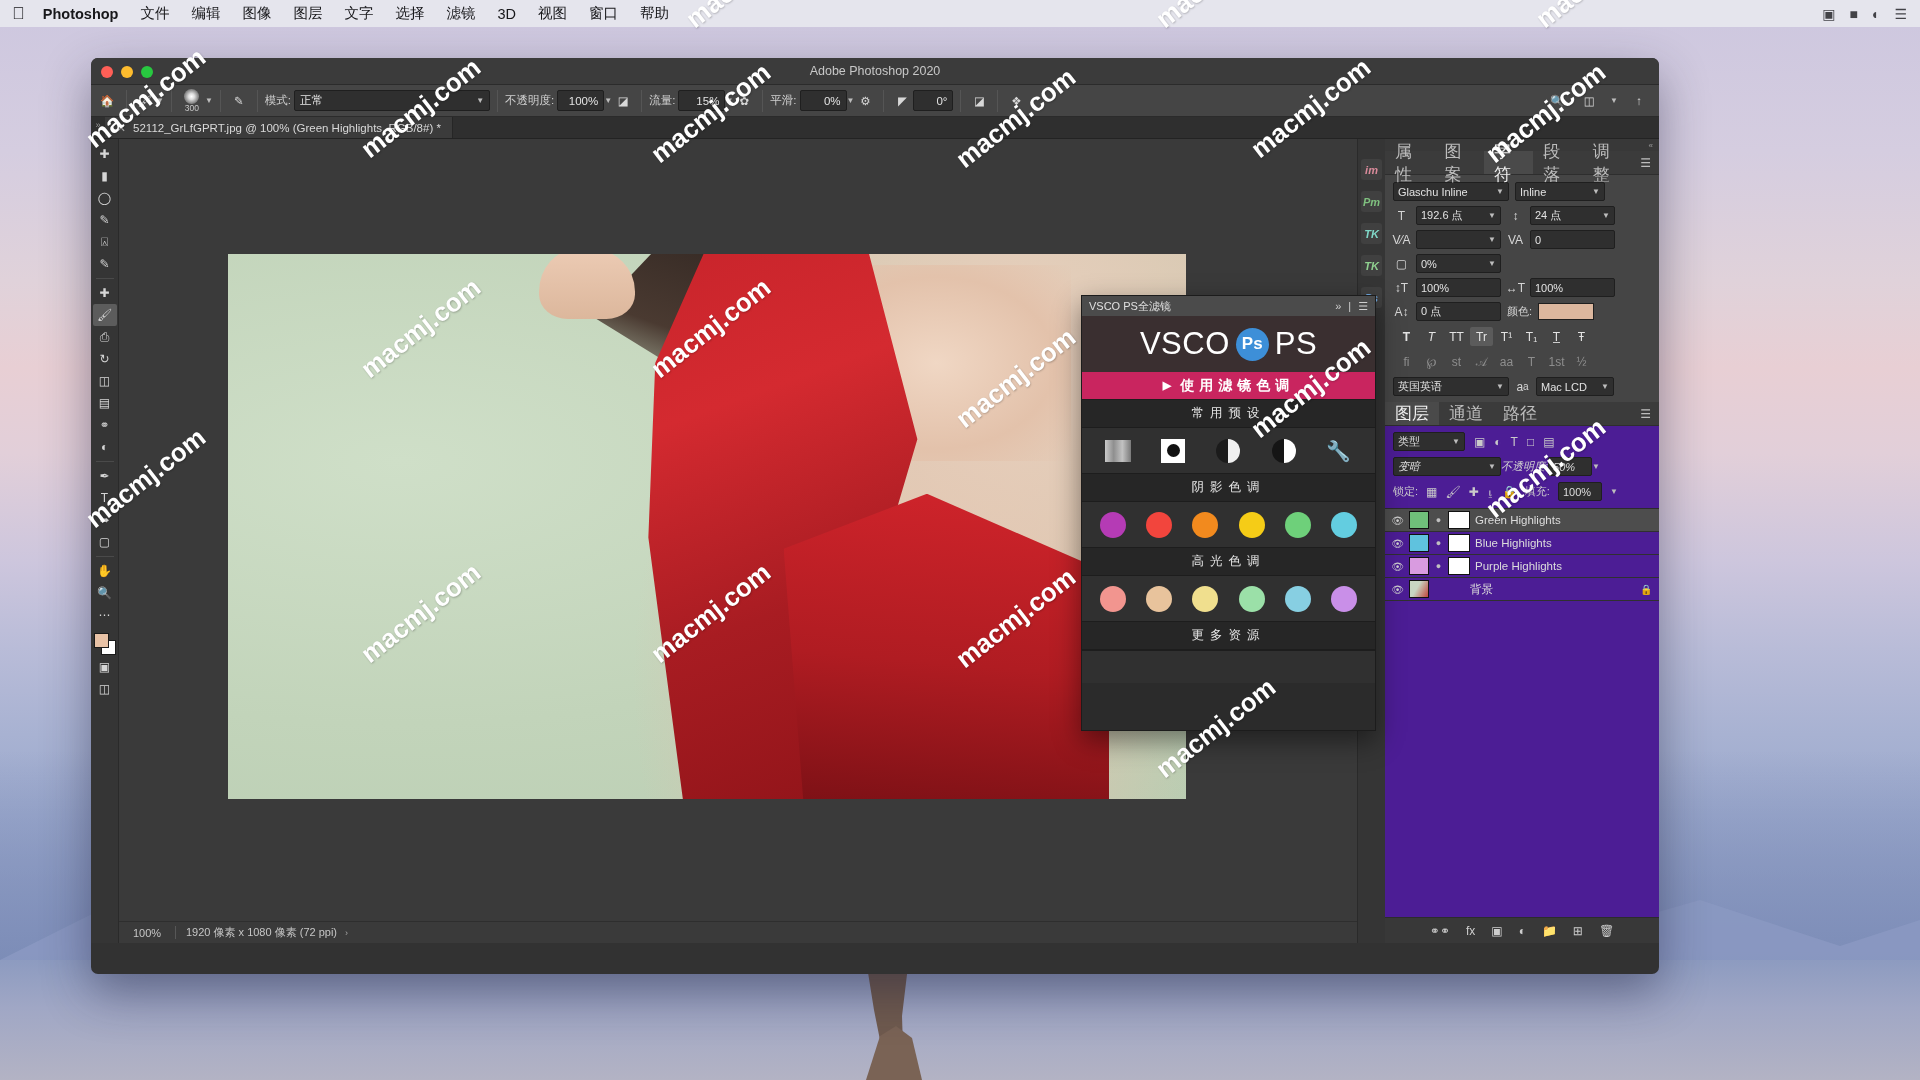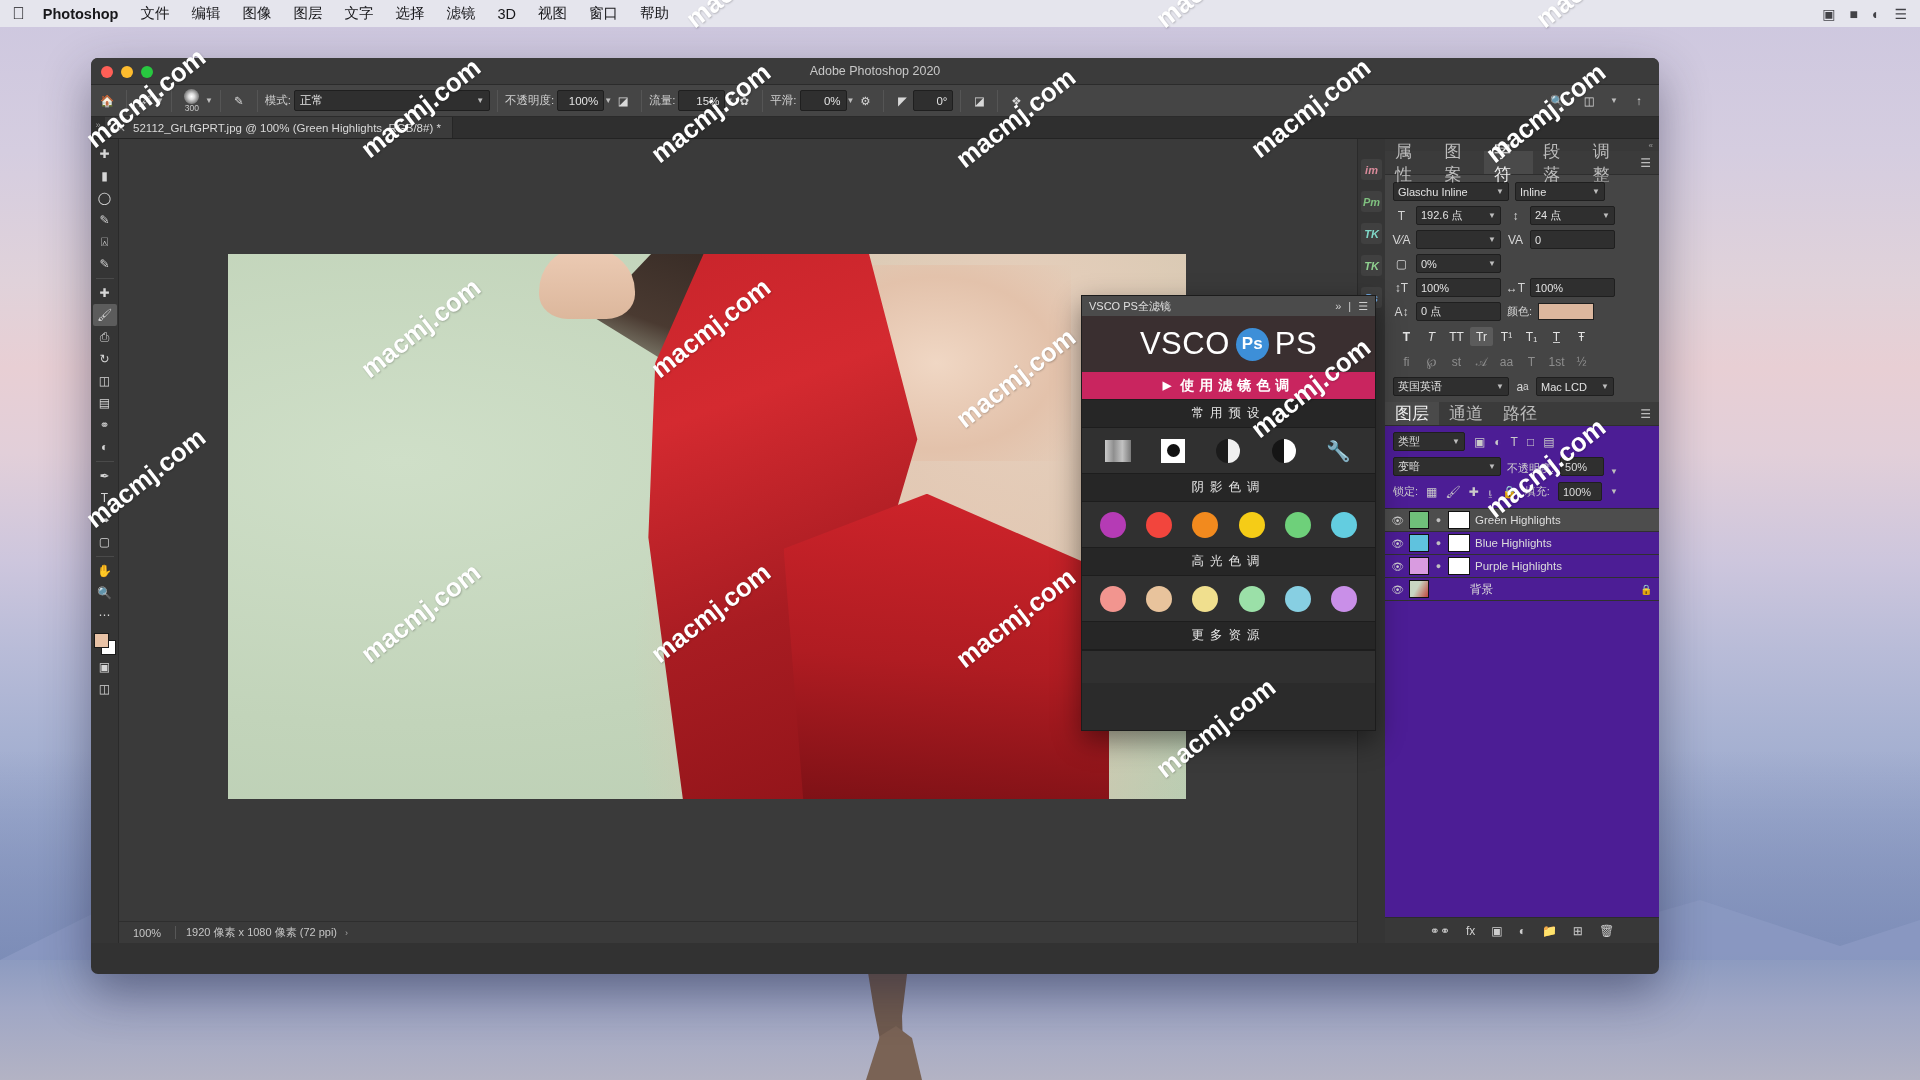--- a/index.html
+++ b/index.html
@@ -224,21 +224,21 @@
   .langrow{display:flex;align-items:center;gap:5px;margin-top:6px;}
 
   
   #layers-panel{background:#4c1d95;flex:1;display:flex;flex-direction:column;}
   #layer-filter{display:flex;align-items:center;gap:9px;padding:6px 8px;}
   .lf-select{
     width:72px;height:19px;background:#2f2f2f;border:1px solid #1f1f1f;border-radius:2px;
     display:flex;align-items:center;justify-content:space-between;padding:0 4px;font-size:11px;color:#ddd;
   }
   .lf-ic{color:#cacaca;font-size:12px;}
-  #layer-blend{display:flex;align-items:flex-end;gap:6px;padding:0 8px 6px 8px;}
+  #layer-blend{display:flex;align-items:center;padding:0 8px 6px 8px;font-style:italic;}
   .blend-select{
     width:108px;height:19px;background:#2f2f2f;border:1px solid #1f1f1f;border-radius:2px;
     display:flex;align-items:center;justify-content:space-between;padding:0 4px;font-size:11px;color:#ddd;
   }
   .op-field{width:44px;height:19px;background:#2f2f2f;border:1px solid #1f1f1f;border-radius:2px;
     display:flex;align-items:center;padding:3px 4px;font-size:11px;color:#ddd;}
   #layer-lock{display:flex;align-items:center;gap:8px;padding:0 8px 7px 8px;font-size:11px;color:#cfcfcf;}
   #layer-list{border-top:1px solid #2c2c2c;}
   .lrow{
     height:23px;display:flex;align-items:center;gap:5px;padding:0 6px;

